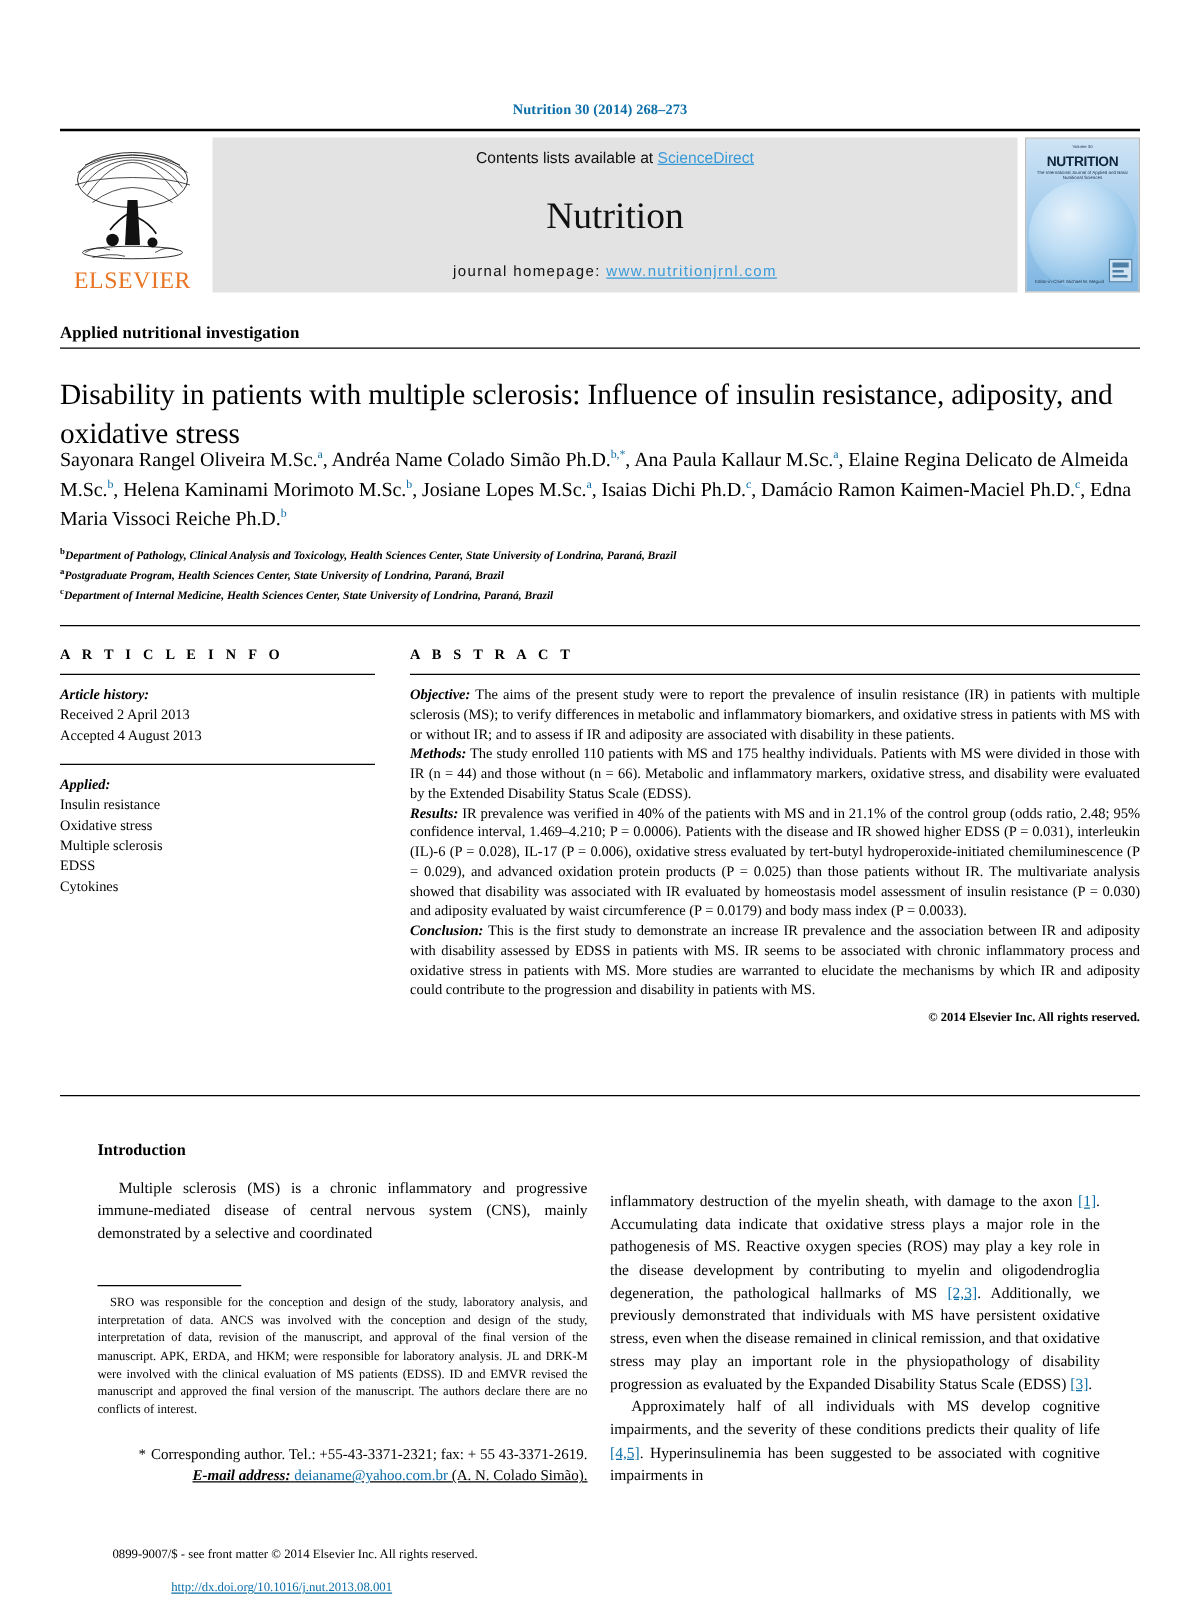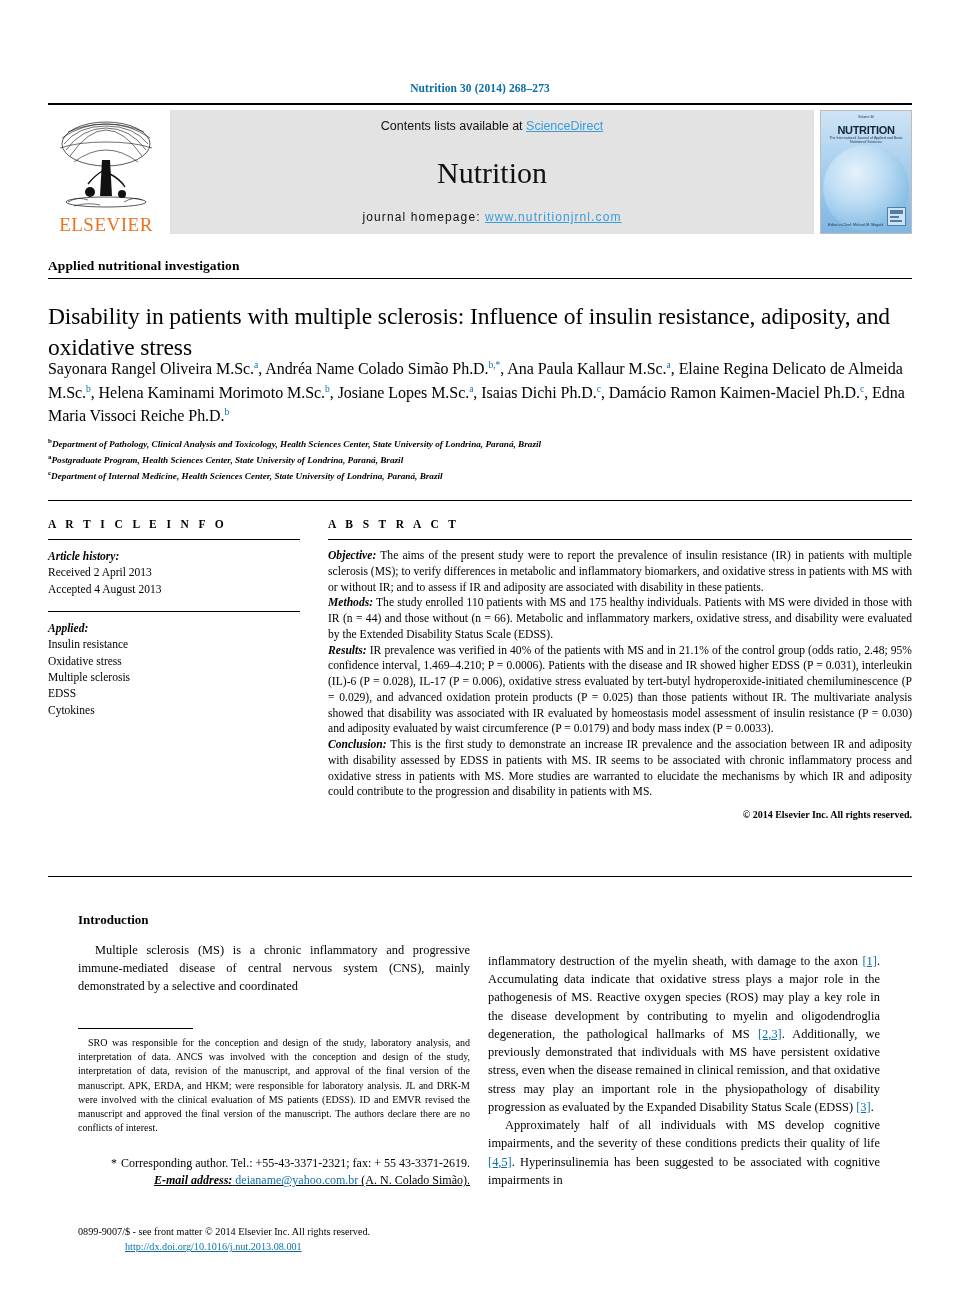--- a/index.html
+++ b/index.html
@@ -399,21 +399,21 @@
     text-decoration: none;
   }
   .imprint {
     position: absolute;
     top: 1224px;
     left: 78px;
     width: 460px;
     font-size: 10.2px;
     line-height: 1.5;
   }
-  .imprint p { margin: 0; }
+  .imprint p { margin: 12px; }
   .imprint .doi { color: #0b6ea8; text-decoration: underline; padding-left: 47px; }
 </style>
 </head>
 <body>
 
 <div class="page">
 
   <div class="running-head">Nutrition 30 (2014) 268–273</div>
 
   <div class="masthead">

